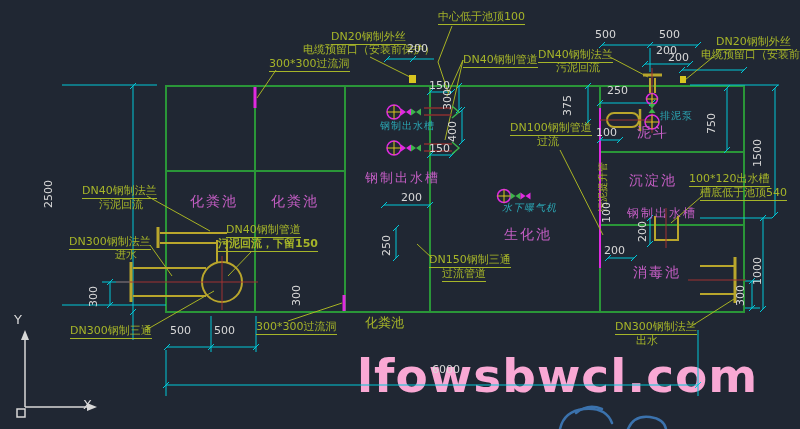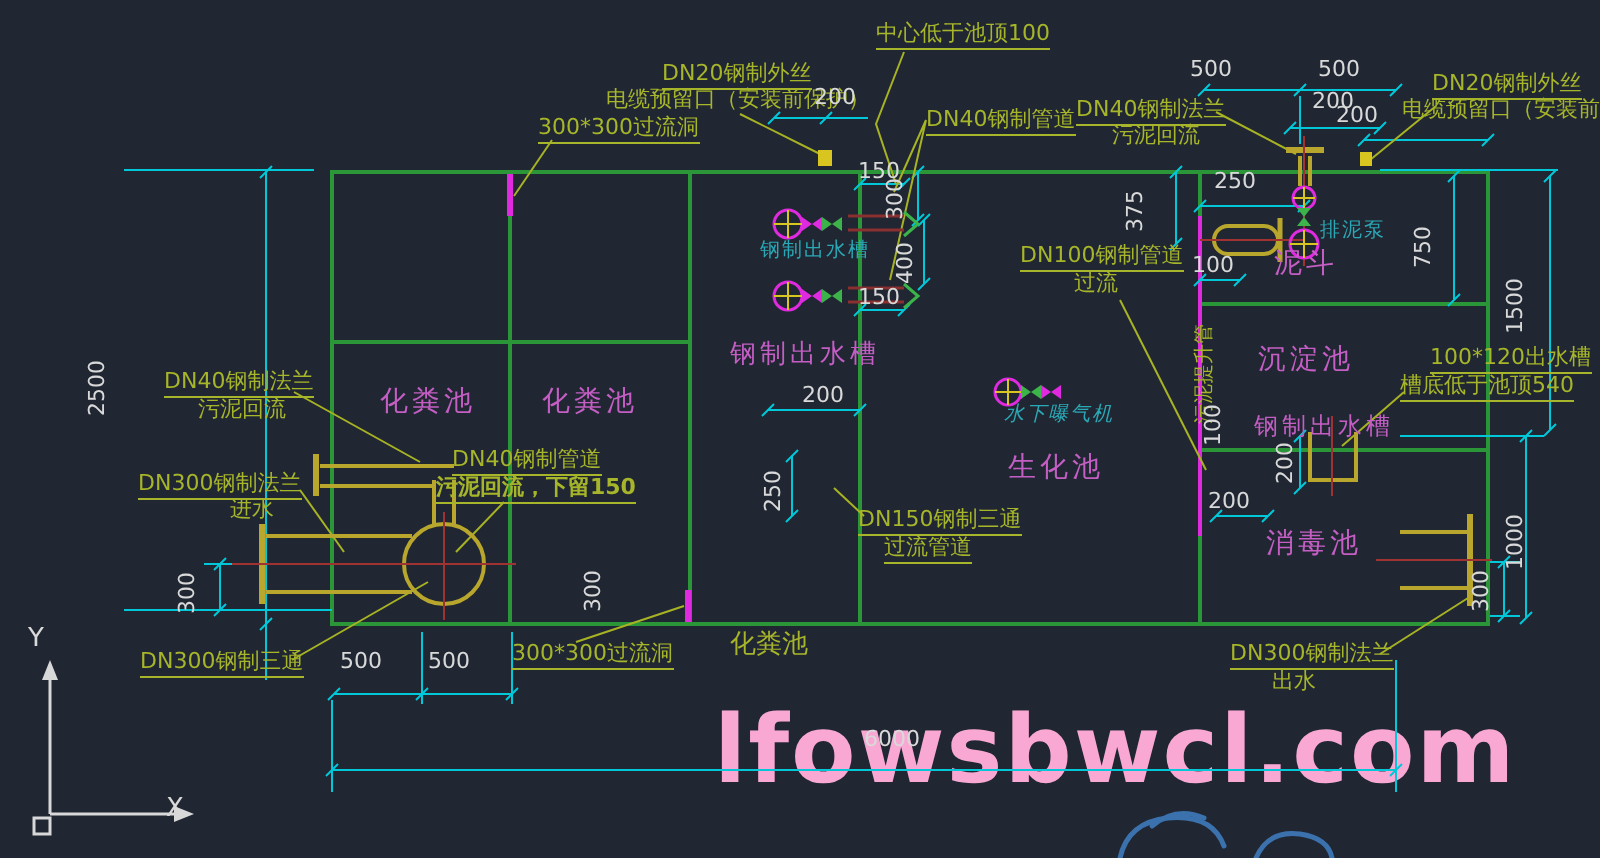--- a/index.html
+++ b/index.html
@@ -164,21 +164,21 @@
       <div class="t g ul" style="left: 331px; top: 31px;">DN20钢制外丝</div>
       <div class="t g" style="left: 303px; top: 44px;">电缆预留口（安装前保护）</div>
       <div class="t g ul" style="left: 269px; top: 58px;">300*300过流洞</div>
       <div class="t g ul" style="left: 463px; top: 54px;">DN40钢制管道</div>
       <div class="t g ul" style="left: 538px; top: 49px;">DN40钢制法兰</div>
       <div class="t g" style="left: 556px; top: 62px;">污泥回流</div>
       <div class="t g ul" style="left: 716px; top: 36px;">DN20钢制外丝</div>
       <div class="t g" style="left: 701px; top: 49px;">电缆预留口（安装前保护）</div>
       <div class="t g ul" style="left: 510px; top: 122px;">DN100钢制管道</div>
       <div class="t g" style="left: 537px; top: 136px;">过流</div>
-      <div class="t g ul" style="left: 715px; top: 173px; text-align: center;">100*120出水槽</div>
+      <div class="t g ul" style="left: 689px; top: 173px; text-align: center;">100*120出水槽</div>
       <div class="t g ul" style="left: 700px; top: 187px;">槽底低于池顶540</div>
       <div class="t g ul" style="left: 82px; top: 185px;">DN40钢制法兰</div>
       <div class="t g" style="left: 99px; top: 199px;">污泥回流</div>
       <div class="t g ul" style="left: 69px; top: 236px;">DN300钢制法兰</div>
       <div class="t g" style="left: 115px; top: 249px;">进水</div>
       <div class="t g ul" style="left: 226px; top: 224px;">DN40钢制管道</div>
       <div class="t g ul" style="left: 218px; top: 238px; font-weight: bold;">污泥回流，下留150</div>
       <div class="t g ul" style="left: 429px; top: 254px;">DN150钢制三通</div>
       <div class="t g ul" style="left: 442px; top: 268px;">过流管道</div>
       <div class="t g ul" style="left: 70px; top: 325px;">DN300钢制三通</div>

